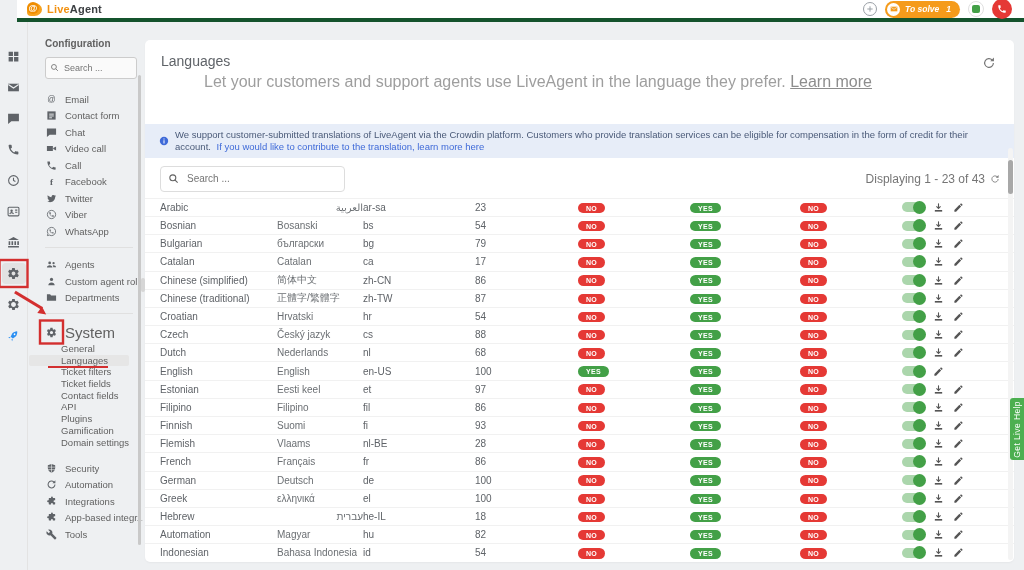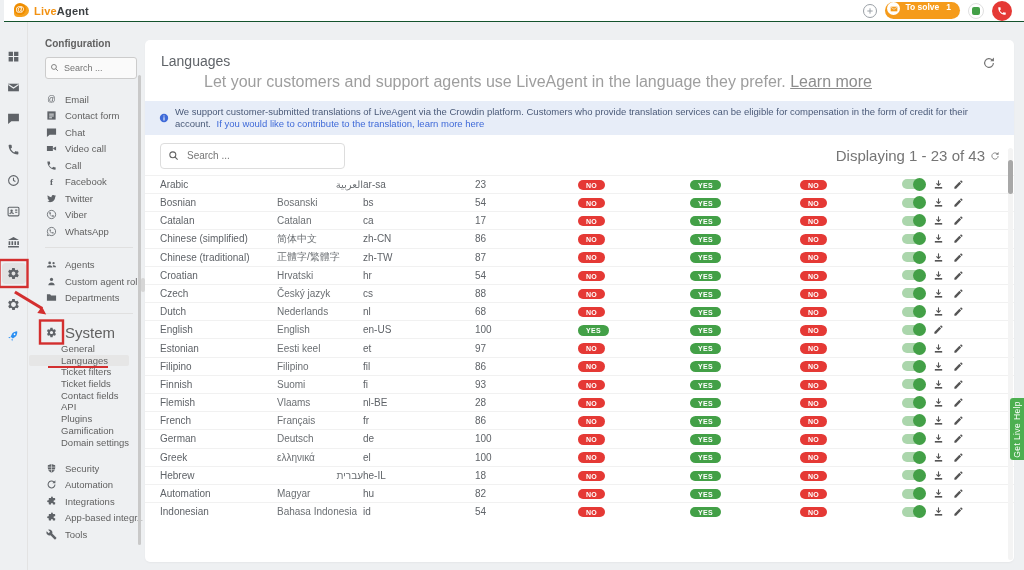--- a/index.html
+++ b/index.html
@@ -1,30 +1,30 @@
 <!DOCTYPE html>
 <html><head>
 <meta charset="utf-8">
 <style>
   * { margin:0; padding:0; box-sizing:border-box; }
   html,body { width:1024px; height:570px; overflow:hidden; }
   body { font-family:"Liberation Sans", sans-serif; background:#eef0f2; position:relative; color:#5f6368; }
 
   
-  .topbar { position:absolute; top:0; left:4px; right:0; height:22px; background:#fff; border-bottom:1px solid #14532d; display:flex; align-items:center; justify-content:space-between; padding:0 12px 0 10px; z-index:5; }
+  .topbar { position:absolute; top:0; left:17px; right:0; height:22px; background:#fff; border-bottom:4px solid #14532d; display:flex; align-items:center; justify-content:space-between; padding:0 12px 0 10px; z-index:5; }
   .brand { display:flex; align-items:center; gap:5px; }
   .brand-bubble { width:15px; height:13px; background:#f6a21e; border-radius:50% 50% 50% 4px; position:relative; }
   .brand-bubble::before { content:"@"; position:absolute; left:0px; top:-1px; width:12px; height:12px; background:#ef8d00; border-radius:50%; color:#fff; font-size:9px; font-weight:bold; text-align:center; line-height:12px; }
   .brand-text { font-size:11px; letter-spacing:.2px; }
   .brand-live { color:#f29111; font-weight:bold; }
   .brand-agent { color:#3c4043; font-weight:bold; }
   .top-actions { display:flex; align-items:center; gap:8px; }
   .btn-plus { width:14px; height:14px; border:1.3px solid #9aa0a6; border-radius:50%; color:#9aa0a6; display:flex; align-items:center; justify-content:center; }
   .btn-plus svg { width:8px; height:8px; }
-  .btn-tosolve { height:17px; background:#f59b1b; border-radius:9px; display:flex; align-items:flex-start; gap:5px; padding:0 9px 0 2px; color:#fff; }
+  .btn-tosolve { height:17px; background:#f59b1b; border-radius:9px; display:flex; align-items:center; gap:5px; padding:0 9px 0 2px; color:#fff;font-style:italic; }
   .btn-tosolve .env { width:13px; height:13px; background:#fff; border-radius:50%; display:flex; align-items:center; justify-content:center; color:#f59b1b; }
   .btn-tosolve .env svg { width:8px; height:8px; }
   .btn-tosolve .lbl { font-size:8.5px; font-weight:bold; }
   .btn-tosolve .cnt { font-size:8.5px; font-weight:bold; margin-left:2px; }
   .btn-status { width:16px; height:16px; background:#fff; border:1px solid #e0e0e0; border-radius:50%; display:flex; align-items:center; justify-content:center; }
   .btn-status .sq { width:8px; height:8px; background:#43a047; border-radius:2px; }
   .btn-phone { width:20px; height:20px; background:#e53935; border-radius:50%; display:flex; align-items:center; justify-content:center; color:#fff; }
   .btn-phone svg { width:10px; height:10px; }
 
   
@@ -54,28 +54,28 @@
   .side-scrollbar { position:absolute; top:53px; right:2px; width:3.5px; height:470px; background:#c9c9c9; border-radius:2px; }
   .side-handle { position:absolute; top:278px; left:141px; width:4px; height:14px; background:#d6d6d6; border-radius:2px; z-index:4; }
 
   
   .card { position:absolute; left:145px; top:40px; width:869px; height:522px; background:#fff; border-radius:5px; box-shadow:0 1px 2px rgba(0,0,0,.04); }
   .card-head { padding:13px 18px 10px 16px; position:relative; }
   .card-title { font-size:14px; color:#5f6368; margin-bottom:4px; }
   .card-sub { font-size:16px; color:#9e9e9e;margin-left:43px; }
   .card-sub a { color:#8d8d8d; text-decoration:underline; }
   .card-refresh { position:absolute; right:18px; top:16px; width:14px; height:14px; color:#757575; }
-  .banner { background:#e7edf8; padding:5px 14px; font-size:9.5px; color:#4a5a78; display:flex; align-items:center; gap:6px; line-height:1.25; }
+  .banner { background:#e7edf8; padding:5px 14px; font-size:9.5px; color:#4a5a78; display:flex; align-items:center; gap:6px; line-height:1.25;margin-top:23px; }
   .banner svg { width:10px; height:10px; flex:0 0 10px; }
   .banner a { color:#3f6ad8; text-decoration:none; margin-left:3px; }
   .tbl-toolbar { display:flex; align-items:center; justify-content:space-between; padding:8px 14px 6px 15px; }
   .tbl-search { position:relative; }
   .tbl-search input { width:185px; height:26px; border:1px solid #ddd; border-radius:4px; font-size:10px; padding:0 8px 0 26px; color:#616161; outline:none; font-family:"Liberation Sans", sans-serif; }
   .tbl-search svg { position:absolute; left:8px; top:7px; width:11px; height:11px; color:#616161; }
-  .displaying { font-size:15px; color:#757575; display:flex; align-items:center; gap:5px; }
+  .displaying { font-size:12px; color:#757575; display:flex; align-items:center; gap:5px; }
   .displaying svg { width:10px; height:10px; color:#757575; }
 
   .thead, .trow { display:grid; grid-template-columns:117px 86px 112px 103px 112px 110px 102px 1fr; align-items:center; padding-left:15px; }
   .thead { height:22px; font-size:9.5px; color:#9aa0a6; }
   .thead .sort { font-size:8.5px; margin-right:2px; color:#757575; }
   .thead .sort.light { color:#c0c0c0; }
   .tbody { }
   .trow { height:18.2px; border-top:1px solid #f1f1f1; font-size:10px; color:#5f6368; }
   .trow .origin { color:#6b6f73; }
   .badge { display:inline-block; font-size:7px; font-weight:bold; color:#fff; padding:2px 8px 1.5px; border-radius:8px; letter-spacing:.3px; line-height:1; }
@@ -510,20 +510,40 @@
           </div>
           <svg class="act-ic">
             <use href="#i-download"></use>
           </svg>
           <svg class="act-ic">
             <use href="#i-pencil"></use>
           </svg>
         </div>
       </div>
       <div class="trow">
+        <div>Bulgarian</div>
+        <div class="origin" dir="auto">български</div>
+        <div>bg</div>
+        <div>79</div>
+        <div><span class="badge no">NO</span></div>
+        <div><span class="badge yes">YES</span></div>
+        <div><span class="badge no">NO</span></div>
+        <div class="acts">
+          <div class="toggle">
+            <div class="knob"></div>
+          </div>
+          <svg class="act-ic">
+            <use href="#i-download"></use>
+          </svg>
+          <svg class="act-ic">
+            <use href="#i-pencil"></use>
+          </svg>
+        </div>
+      </div>
+      <div class="trow">
         <div>Catalan</div>
         <div class="origin" dir="auto">Catalan</div>
         <div>ca</div>
         <div>17</div>
         <div><span class="badge no">NO</span></div>
         <div><span class="badge yes">YES</span></div>
         <div><span class="badge no">NO</span></div>
         <div class="acts">
           <div class="toggle">
             <div class="knob"></div>

